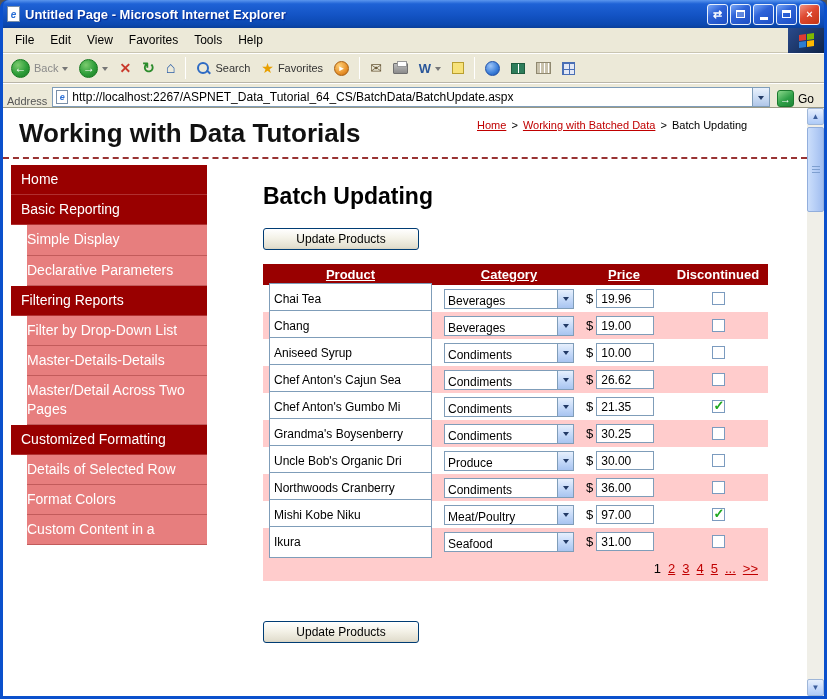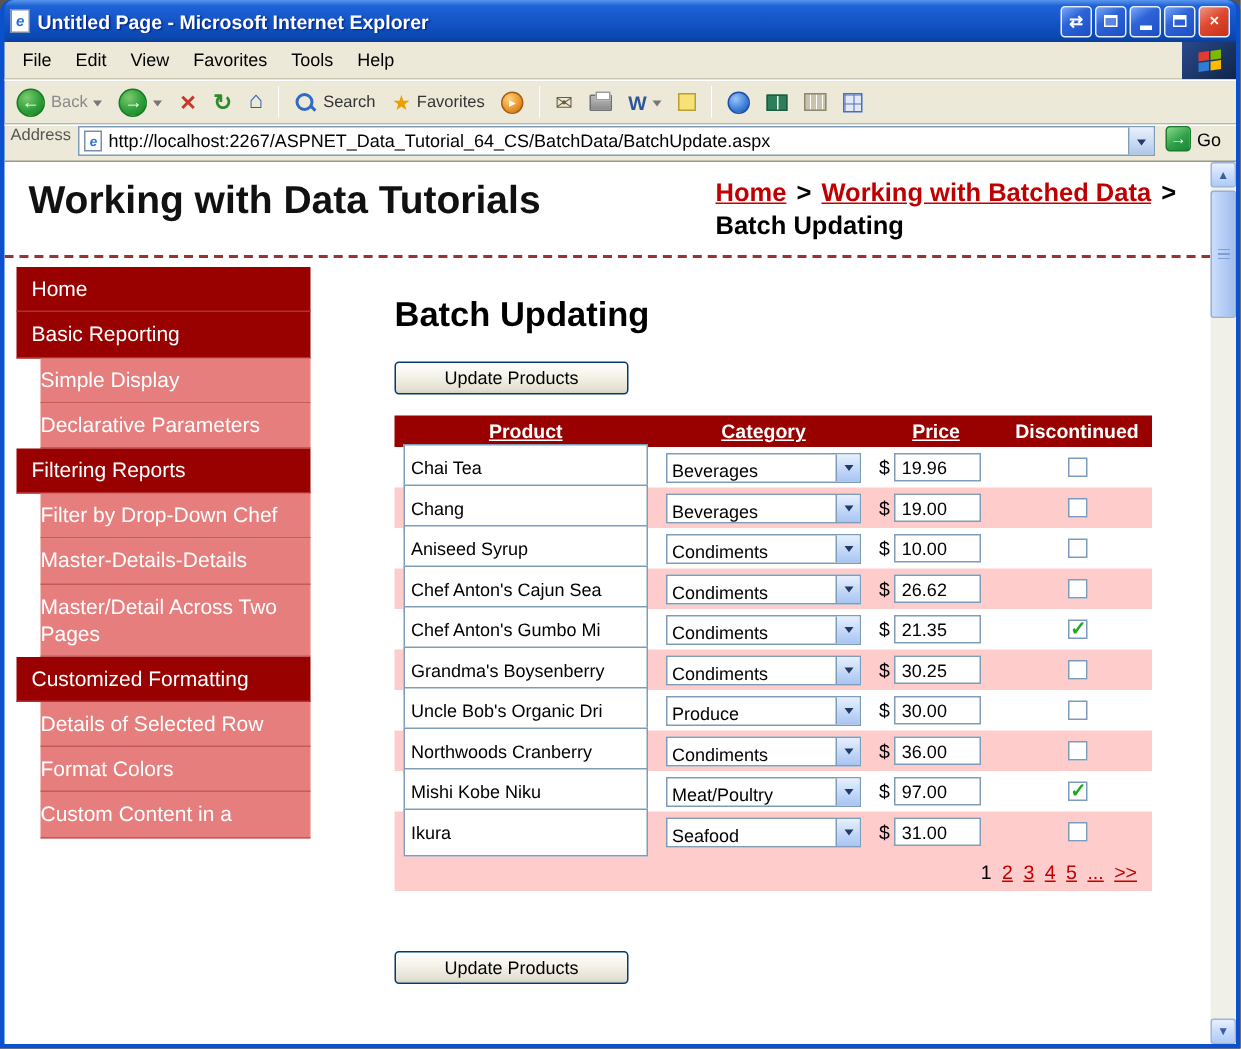--- a/index.html
+++ b/index.html
@@ -70,21 +70,21 @@
                 background:radial-gradient(circle at 35% 30%,#9CC4F8,#3A7DD8 60%,#1D4FA8); border:1px solid #1D4FA8; }
   .book-ic { width:14px; height:11px; background:#2E7D5B; border:1px solid #1E5C3F; position:relative; }
   .book-ic::after { content:""; position:absolute; left:6px; top:0; width:1px; height:100%; background:#fff; }
   .lib-ic { width:15px; height:12px; background:#C9C2AC; border:1px solid #8F886F;
             background-image:linear-gradient(90deg,transparent 3px,#fff 3px,#fff 4px,transparent 4px,transparent 7px,#fff 7px,#fff 8px,transparent 8px,transparent 11px,#fff 11px,#fff 12px,transparent 12px); }
   .grid-ic { width:13px; height:13px; border:1px solid #4A6FB5; background:#E3E8F5;
              background-image:linear-gradient(#4A6FB5 1px,transparent 1px),linear-gradient(90deg,#4A6FB5 1px,transparent 1px);
              background-size:6px 6px; }
 
   
-  .addressbar { height:25px; flex:0 0 25px; background:#ECE9D8; display:flex; align-items:flex-start;
+  .addressbar { height:25px; flex:0 0 25px; background:#ECE9D8; display:flex; align-items:flex-end;
                 padding:0 4px; gap:5px; border-top:1px solid #fff; border-bottom:1px solid #9A9884; }
   .address-label { font-size:11px; color:#555; }
   .address-box { flex:1; height:20px; background:#fff; border:1px solid #7F9DB9; display:flex;
                  align-items:center; padding-left:3px; gap:4px; }
   .address-box .doc-icon { width:12px; height:14px; font-size:9px; }
   .address-url { font-size:12px; color:#000; flex:1; white-space:nowrap; overflow:hidden; }
   .address-drop { width:17px; height:18px; background:linear-gradient(#E9F1FC,#C7D9F2 60%,#B0C6E8);
                   border-left:1px solid #7F9DB9; display:flex; align-items:center; justify-content:center; }
   .tri-dn { width:0; height:0; border:3px solid transparent; border-top:4px solid #223A66; margin-top:4px; }
   .go-btn { display:flex; align-items:center; gap:4px; font-size:12px; color:#000; padding:0 6px 0 2px; }
@@ -92,21 +92,21 @@
              justify-content:center; font-weight:bold; font-size:11px;
              background:linear-gradient(145deg,#8CD88C,#2FA048 55%,#1E8536); border:1px solid #1B7A2E; }
 
   
   .content { flex:1; display:flex; background:#fff; min-height:0; }
   .page { flex:1; overflow:hidden; }
 
   .page-header { display:flex; justify-content:space-between; align-items:flex-start;
                  padding:10px 12px 8px 16px; border-bottom:2px dashed #993333; }
   .site-title { font-size:26px; font-weight:bold; color:#111; }
-  .breadcrumb { width:318px; font-size:17px; font-weight:bold; color:#000; line-height:1.3; }
+  .breadcrumb { width:318px; font-size:11px; font-weight:normal; color:#000; line-height:1.3; }
   .breadcrumb .bc-link { color:#C00000; text-decoration:underline; cursor:pointer; }
   .breadcrumb .sep { margin:0 2px; }
 
   .page-body { display:flex; padding:6px 0 0 8px; }
   .sidebar { width:196px; flex-shrink:0; }
   .side-item { color:#fff; font-size:14px; line-height:1.3; cursor:pointer; }
   .side-item.section { background:#990000; padding:5px 10px 6px; border-bottom:1px solid #B03030; }
   .side-item.sub { background:#E77E7E; margin-left:16px; padding:5px 0 6px; border-bottom:1px solid #C25B5B; }
 
   .main { flex:1; padding:12px 10px 0 56px; }
@@ -299,21 +299,21 @@
       </div>
 
       <div class="page-body">
 
         <div class="sidebar">
           <div class="side-item section">Home</div>
           <div class="side-item section">Basic Reporting</div>
           <div class="side-item sub">Simple Display</div>
           <div class="side-item sub">Declarative Parameters</div>
           <div class="side-item section">Filtering Reports</div>
-          <div class="side-item sub">Filter by Drop-Down Chef</div>
+          <div class="side-item sub">Filter by Drop-Down List</div>
           <div class="side-item sub">Master-Details-Details</div>
           <div class="side-item sub">Master/Detail Across Two Pages</div>
           <div class="side-item section">Customized Formatting</div>
           <div class="side-item sub">Details of Selected Row</div>
           <div class="side-item sub">Format Colors</div>
           <div class="side-item sub">Custom Content in a</div>
         </div>
 
         <div class="main">
           <div class="heading">Batch Updating</div>

